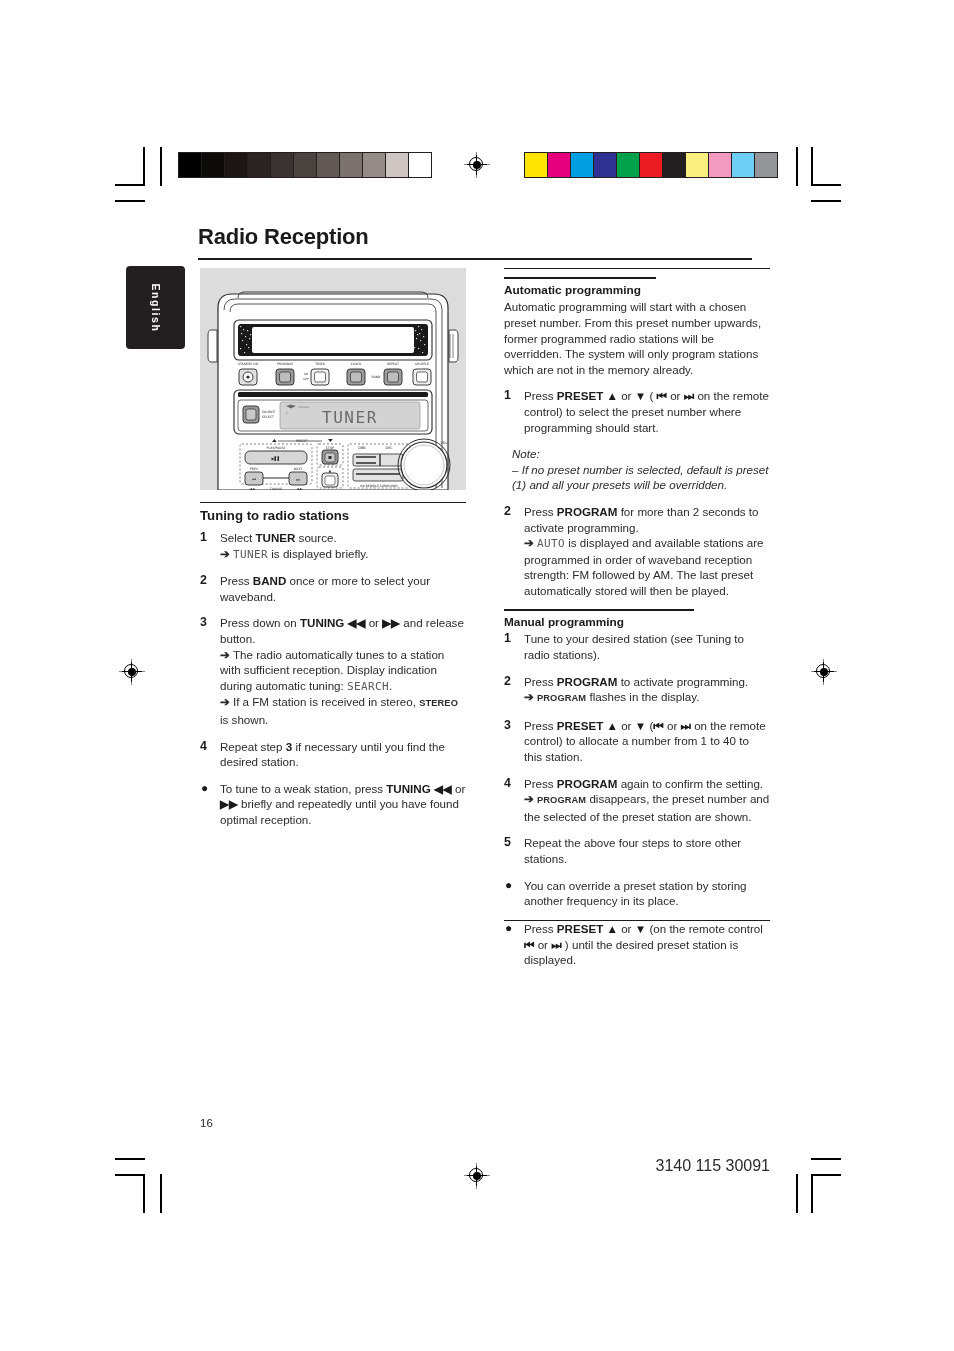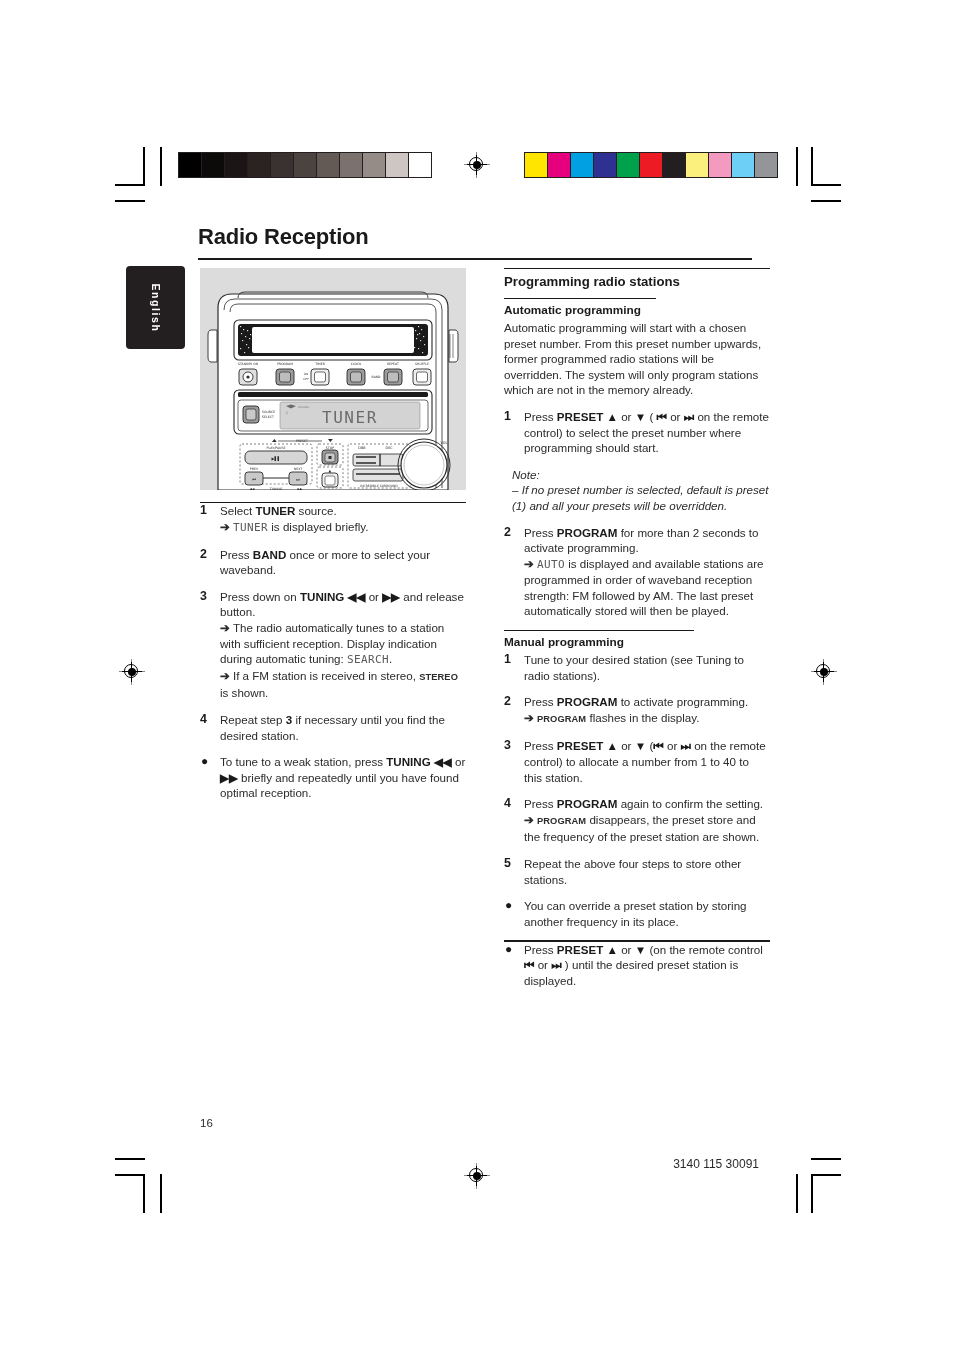--- a/index.html
+++ b/index.html
@@ -205,23 +205,23 @@
   #page-number {
     position: absolute;
     left: 200px;
     top: 1117px;
     font-size: 11.5px;
     color: #2b2b2b;
     text-align: right;
   }
   #doc-code {
     position: absolute;
-    right: 195px;
+    right: 184px;
     top: 1157px;
-    font-size: 12px;
+    font-size: 16px;
     color: #2b2b2b;
   }
 </style>
 </head>
 <body>
 
 <div class="crop-mark" style="left:143px;top:147px;width:2px;height:39px;"></div>
 <div class="crop-mark" style="left:115px;top:184px;width:30px;height:2px;"></div>
 <div class="crop-mark" style="left:115px;top:200px;width:30px;height:2px;"></div>
 <div class="crop-mark" style="left:160px;top:147px;width:2px;height:39px;"></div>
@@ -455,20 +455,21 @@
 
         <circle cx="224" cy="197" r="26" fill="none" stroke="#2b2b2b" stroke-width="1"></circle>
         <circle cx="224" cy="197" r="23" fill="#ffffff" stroke="#2b2b2b" stroke-width="1.2"></circle>
         <circle cx="224" cy="197" r="20" fill="none" stroke="#b5b5b5" stroke-width="0.8"></circle>
         <text x="244" y="176" font-family="DejaVu Sans, sans-serif" font-size="3.4" fill="#2b2b2b" text-anchor="middle">VOL</text>
       </g>
     </svg>
   </div>
 
   <div class="sec-rule" style="margin-top:12px;"></div>
+  <div class="sec-head">Tuning to radio stations</div>
 
   <div id="left-steps">
       <div class="step">
         <div class="step-num">1</div>
         <div class="step-body"><span>Select </span><span class="b">TUNER</span><span> source.</span><br><span class="arrow">➔ </span><span class="lcd">TUNER</span><span> is displayed briefly.</span></div>
       </div>
       <div class="step">
         <div class="step-num">2</div>
         <div class="step-body"><span>Press </span><span class="b">BAND</span><span> once or more to select your waveband.</span></div>
       </div>
@@ -483,21 +484,20 @@
       <div class="step">
         <div class="step-bullet">●</div>
         <div class="step-body"><span>To tune to a weak station, press </span><span class="b">TUNING ◀◀</span><span> or </span><span class="b">▶▶</span><span> briefly and repeatedly until you have found optimal reception.</span></div>
       </div>
     </div>
 </div>
 
 <div class="column" id="col-right">
 
   <div class="sec-rule"></div>
-  <div class="sec-head">Programming radio stations</div>
 
   <div class="sec-rule short" style="margin-top:8px;"></div>
   <div class="sub-head">Automatic programming</div>
   <div class="para">Automatic programming will start with a chosen preset number. From this preset number upwards, former programmed radio stations will be overridden. The system will only program stations which are not in the memory already.</div>
 
   <div id="auto-steps-1">
       <div class="step">
         <div class="step-num">1</div>
         <div class="step-body"><span>Press </span><span class="b">PRESET ▲</span><span> or </span><span class="b">▼</span><span> ( </span><span class="b">⏮</span><span> or </span><span class="b">⏭</span><span> on the remote control) to select the preset number where programming should start.</span></div>
       </div>
@@ -525,21 +525,21 @@
       <div class="step">
         <div class="step-num">2</div>
         <div class="step-body"><span>Press </span><span class="b">PROGRAM</span><span> to activate programming.</span><br><span class="arrow">➔ </span><span class="smallcap">PROGRAM</span><span> flashes in the display.</span></div>
       </div>
       <div class="step">
         <div class="step-num">3</div>
         <div class="step-body"><span>Press </span><span class="b">PRESET ▲</span><span> or </span><span class="b">▼</span><span> (</span><span class="b">⏮</span><span> or </span><span class="b">⏭</span><span> on the remote control) to allocate a number from 1 to 40 to this station.</span></div>
       </div>
       <div class="step">
         <div class="step-num">4</div>
-        <div class="step-body"><span>Press </span><span class="b">PROGRAM</span><span> again to confirm the setting.</span><br><span class="arrow">➔ </span><span class="smallcap">PROGRAM</span><span> disappears, the preset store and the frequency of the preset station are shown.</span></div>
+        <div class="step-body"><span>Press </span><span class="b">PROGRAM</span><span> again to confirm the setting.</span><br><span class="arrow">➔ </span><span class="smallcap">PROGRAM</span><span> disappears, the preset number and the selected of the preset station are shown.</span></div>
       </div>
       <div class="step">
         <div class="step-num">5</div>
         <div class="step-body"><span>Repeat the above four steps to store other stations.</span></div>
       </div>
       <div class="step">
         <div class="step-bullet">●</div>
         <div class="step-body"><span>You can override a preset station by storing another frequency in its place.</span></div>
       </div>
     </div>

